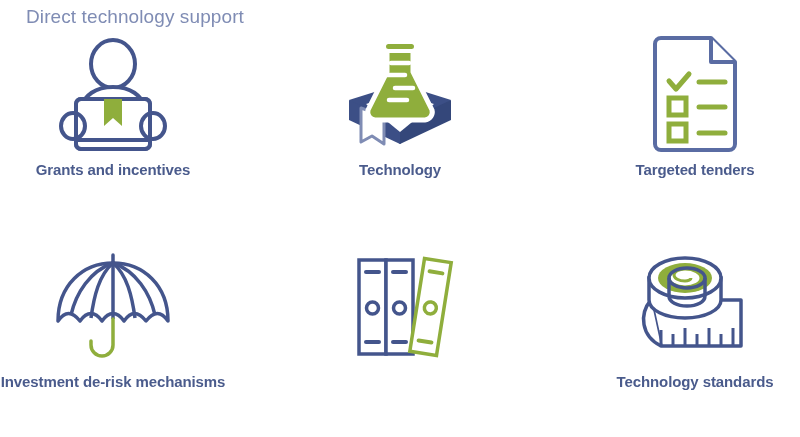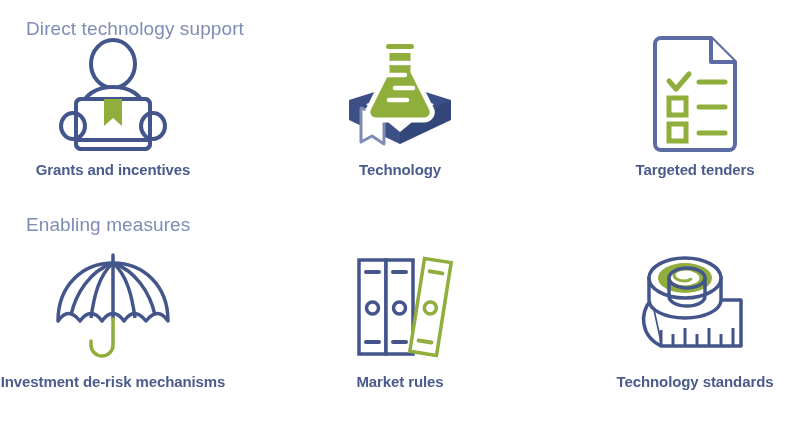--- a/index.html
+++ b/index.html
@@ -19,21 +19,21 @@
     inset: 0;
   }
   .section-title {
     position: absolute;
     font-size: 19px;
     font-weight: 400;
     color: #7f8cb4;
     letter-spacing: 0.1px;
     white-space: nowrap;
   }
-  #title-direct { left: 26px; top: 18px; }
+  #title-direct { left: 26px; top: 6px; }
   #title-enabling { left: 26px; top: 214px; }
 
   .cell {
     position: absolute;
     width: 250px;
     text-align: center;
   }
   .cell-icon {
     height: 118px;
     display: flex;
@@ -125,21 +125,20 @@
         <rect x="24" y="88" width="17" height="17" stroke="#8fae3c" stroke-width="5" fill="none"></rect>
 
         <path d="M54 46 H80" stroke="#8fae3c" stroke-width="5" stroke-linecap="round"></path>
         <path d="M54 71 H80" stroke="#8fae3c" stroke-width="5" stroke-linecap="round"></path>
         <path d="M54 97 H80" stroke="#8fae3c" stroke-width="5" stroke-linecap="round"></path>
       </svg>
     </div>
     <div class="cell-label">Targeted tenders</div>
   </div>
 
-  <div class="section-title" id="title-enabling">Enabling measures</div>
 
   <div class="cell row2 col1">
     <div class="cell-icon">
       <svg width="126" height="116" viewBox="0 0 126 116" fill="none">
 
         <path d="M63 6 V14" stroke="#44558c" stroke-width="3.5" stroke-linecap="round"></path>
 
         <path d="M8 72 C8 36 33 14 63 14 C93 14 118 36 118 72
                  C111 62 104 62 96 72 C88 62 81 62 74 72
                  C67 62 59 62 52 72 C45 62 37 62 30 72
@@ -172,21 +171,20 @@
         <path d="M48 90 H61" stroke="#44558c" stroke-width="4" stroke-linecap="round"></path>
 
         <g transform="rotate(9 86 55)">
           <rect x="72" y="8" width="27" height="94" fill="#ffffff" stroke="#8fae3c" stroke-width="3.5"></rect>
           <path d="M79 20 H92" stroke="#8fae3c" stroke-width="4" stroke-linecap="round"></path>
           <circle cx="85.5" cy="56" r="6" stroke="#8fae3c" stroke-width="3.5" fill="none"></circle>
           <path d="M79 90 H92" stroke="#8fae3c" stroke-width="4" stroke-linecap="round"></path>
         </g>
       </svg>
     </div>
-    <div class="cell-label">Market rules</div>
   </div>
 
   <div class="cell row2 col3">
     <div class="cell-icon">
       <svg width="128" height="110" viewBox="0 0 128 110" fill="none">
 
         <path d="M20 48 H110 V94 H30 Z" fill="#ffffff" stroke="#44558c" stroke-width="3.5" stroke-linejoin="round"></path>
 
         <path d="M20 48 C8 62 10 84 30 94" fill="#ffffff" stroke="#44558c" stroke-width="3.5"></path>
 

